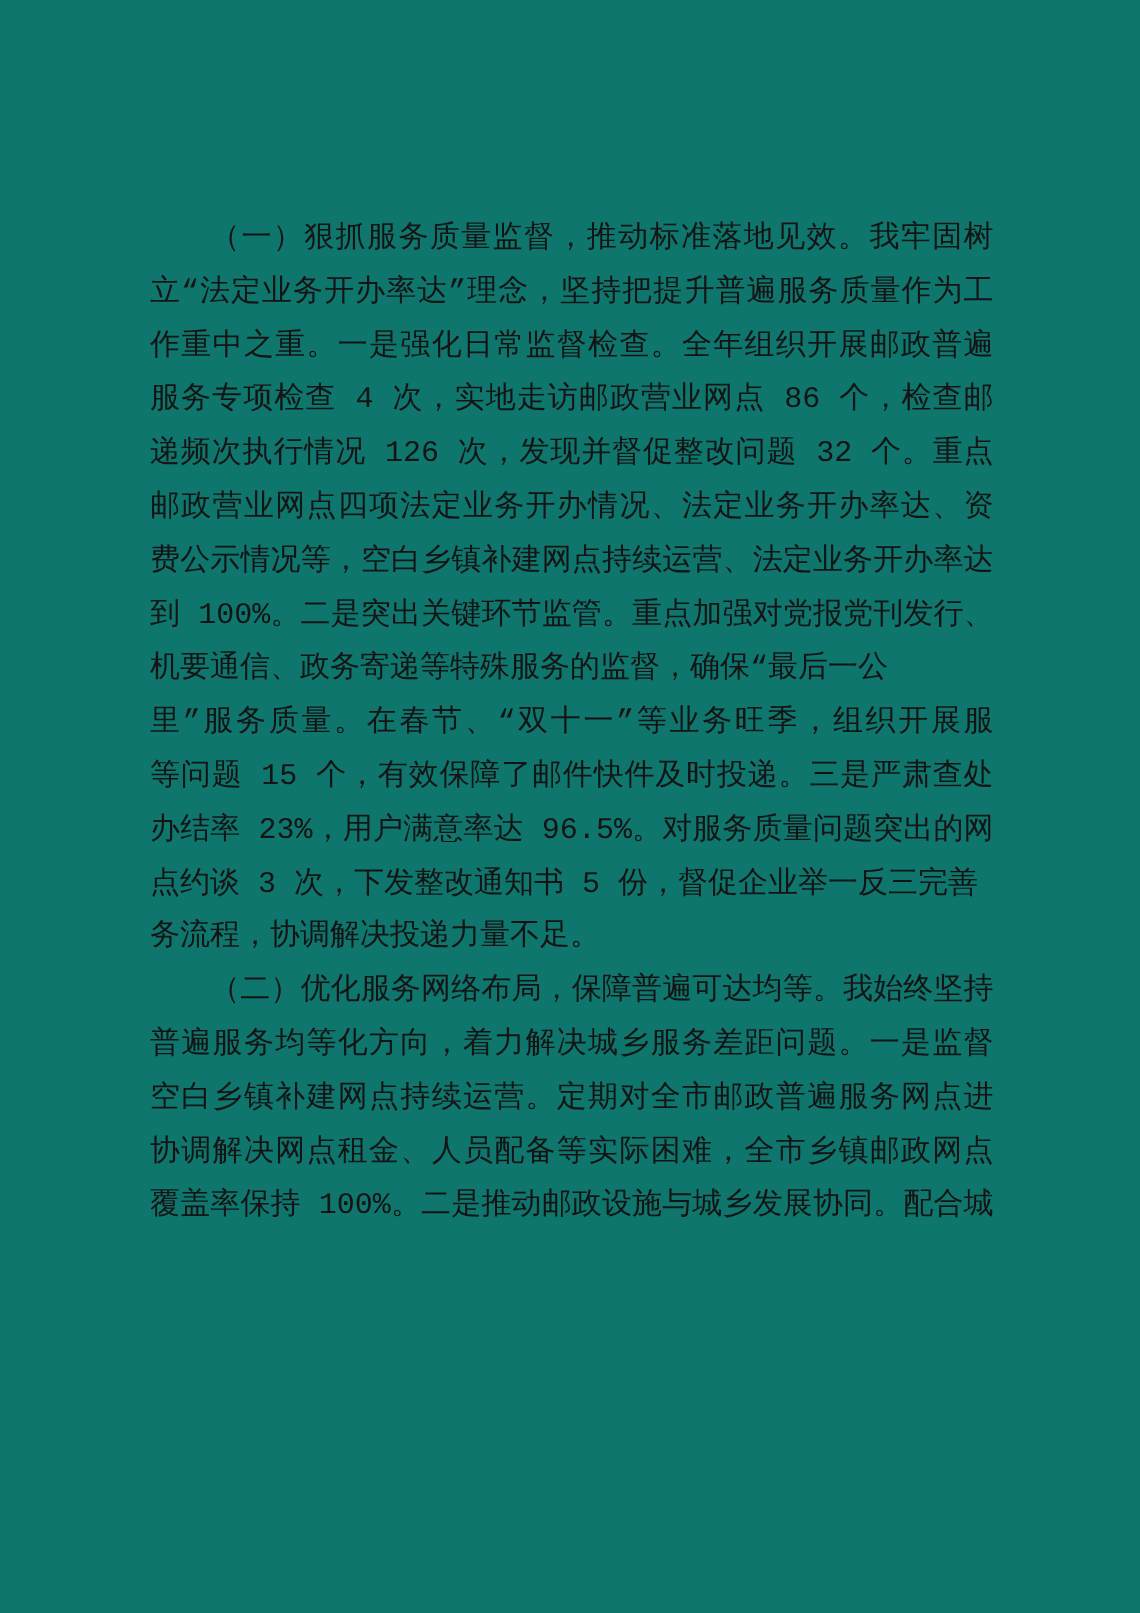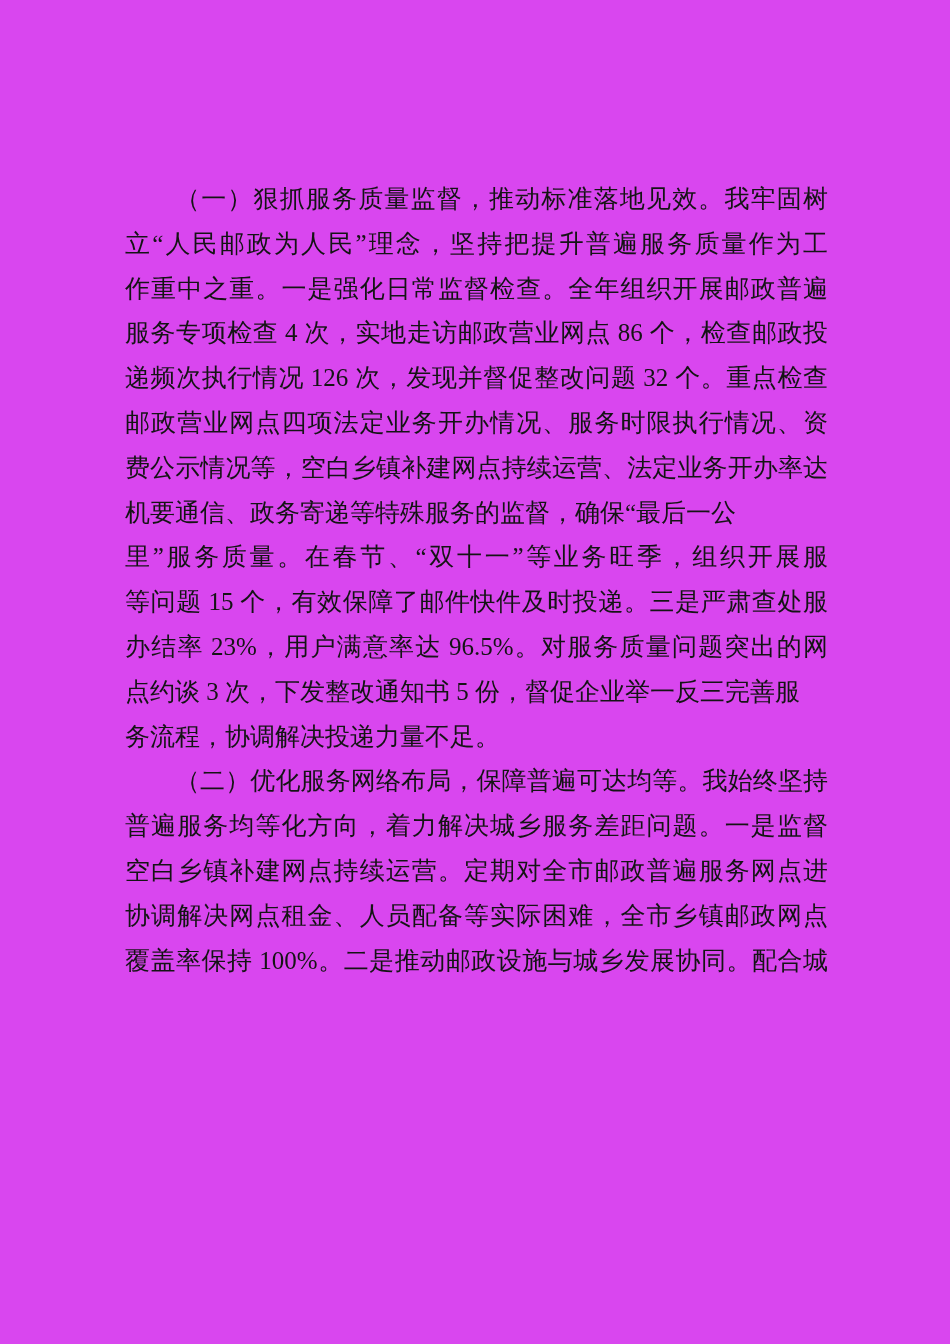--- a/index.html
+++ b/index.html
@@ -32,40 +32,41 @@
     line-height: 44.8px;
     font-size: 25px;
     letter-spacing: 0;
     white-space: normal;
     overflow: hidden;
     text-align: justify;
     text-align-last: justify;
     text-justify: inter-character;
   }
   .line.left {
-    text-align: right;
+    text-align: left;
     text-align-last: left;
   }
   .line.indent {
     text-indent: 2em;
   }
 </style>
 </head>
 <body>
 
-<div class="page" style="background: #d946ef; color: rgb(20, 20, 20);">
+<div class="page" style="background: #0f766e; color: rgb(20, 20, 20); font-family: Liberation Mono, monospace;">
   <div class="text-block">
       <div class="paragraph">
         <div class="line indent">（一）狠抓服务质量监督，推动标准落地见效。我牢固树</div>
-        <div class="line">立“人民邮政为人民”理念，坚持把提升普遍服务质量作为工</div>
+        <div class="line">立“法定业务开办率达”理念，坚持把提升普遍服务质量作为工</div>
         <div class="line">作重中之重。一是强化日常监督检查。全年组织开展邮政普遍</div>
         <div class="line">服务专项检查 4 次，实地走访邮政营业网点 86 个，检查邮政投</div>
         <div class="line">递频次执行情况 126 次，发现并督促整改问题 32 个。重点检查</div>
-        <div class="line">邮政营业网点四项法定业务开办情况、服务时限执行情况、资</div>
+        <div class="line">邮政营业网点四项法定业务开办情况、法定业务开办率达、资</div>
         <div class="line">费公示情况等，空白乡镇补建网点持续运营、法定业务开办率达</div>
+        <div class="line">到 100%。二是突出关键环节监管。重点加强对党报党刊发行、</div>
         <div class="line left">机要通信、政务寄递等特殊服务的监督，确保“最后一公</div>
         <div class="line">里”服务质量。在春节、“双十一”等业务旺季，组织开展服</div>
         <div class="line">等问题 15 个，有效保障了邮件快件及时投递。三是严肃查处服</div>
         <div class="line">办结率 23%，用户满意率达 96.5%。对服务质量问题突出的网</div>
         <div class="line left">点约谈 3 次，下发整改通知书 5 份，督促企业举一反三完善服</div>
         <div class="line left">务流程，协调解决投递力量不足。</div>
       </div>
       <div class="paragraph">
         <div class="line indent">（二）优化服务网络布局，保障普遍可达均等。我始终坚持</div>
         <div class="line">普遍服务均等化方向，着力解决城乡服务差距问题。一是监督</div>

